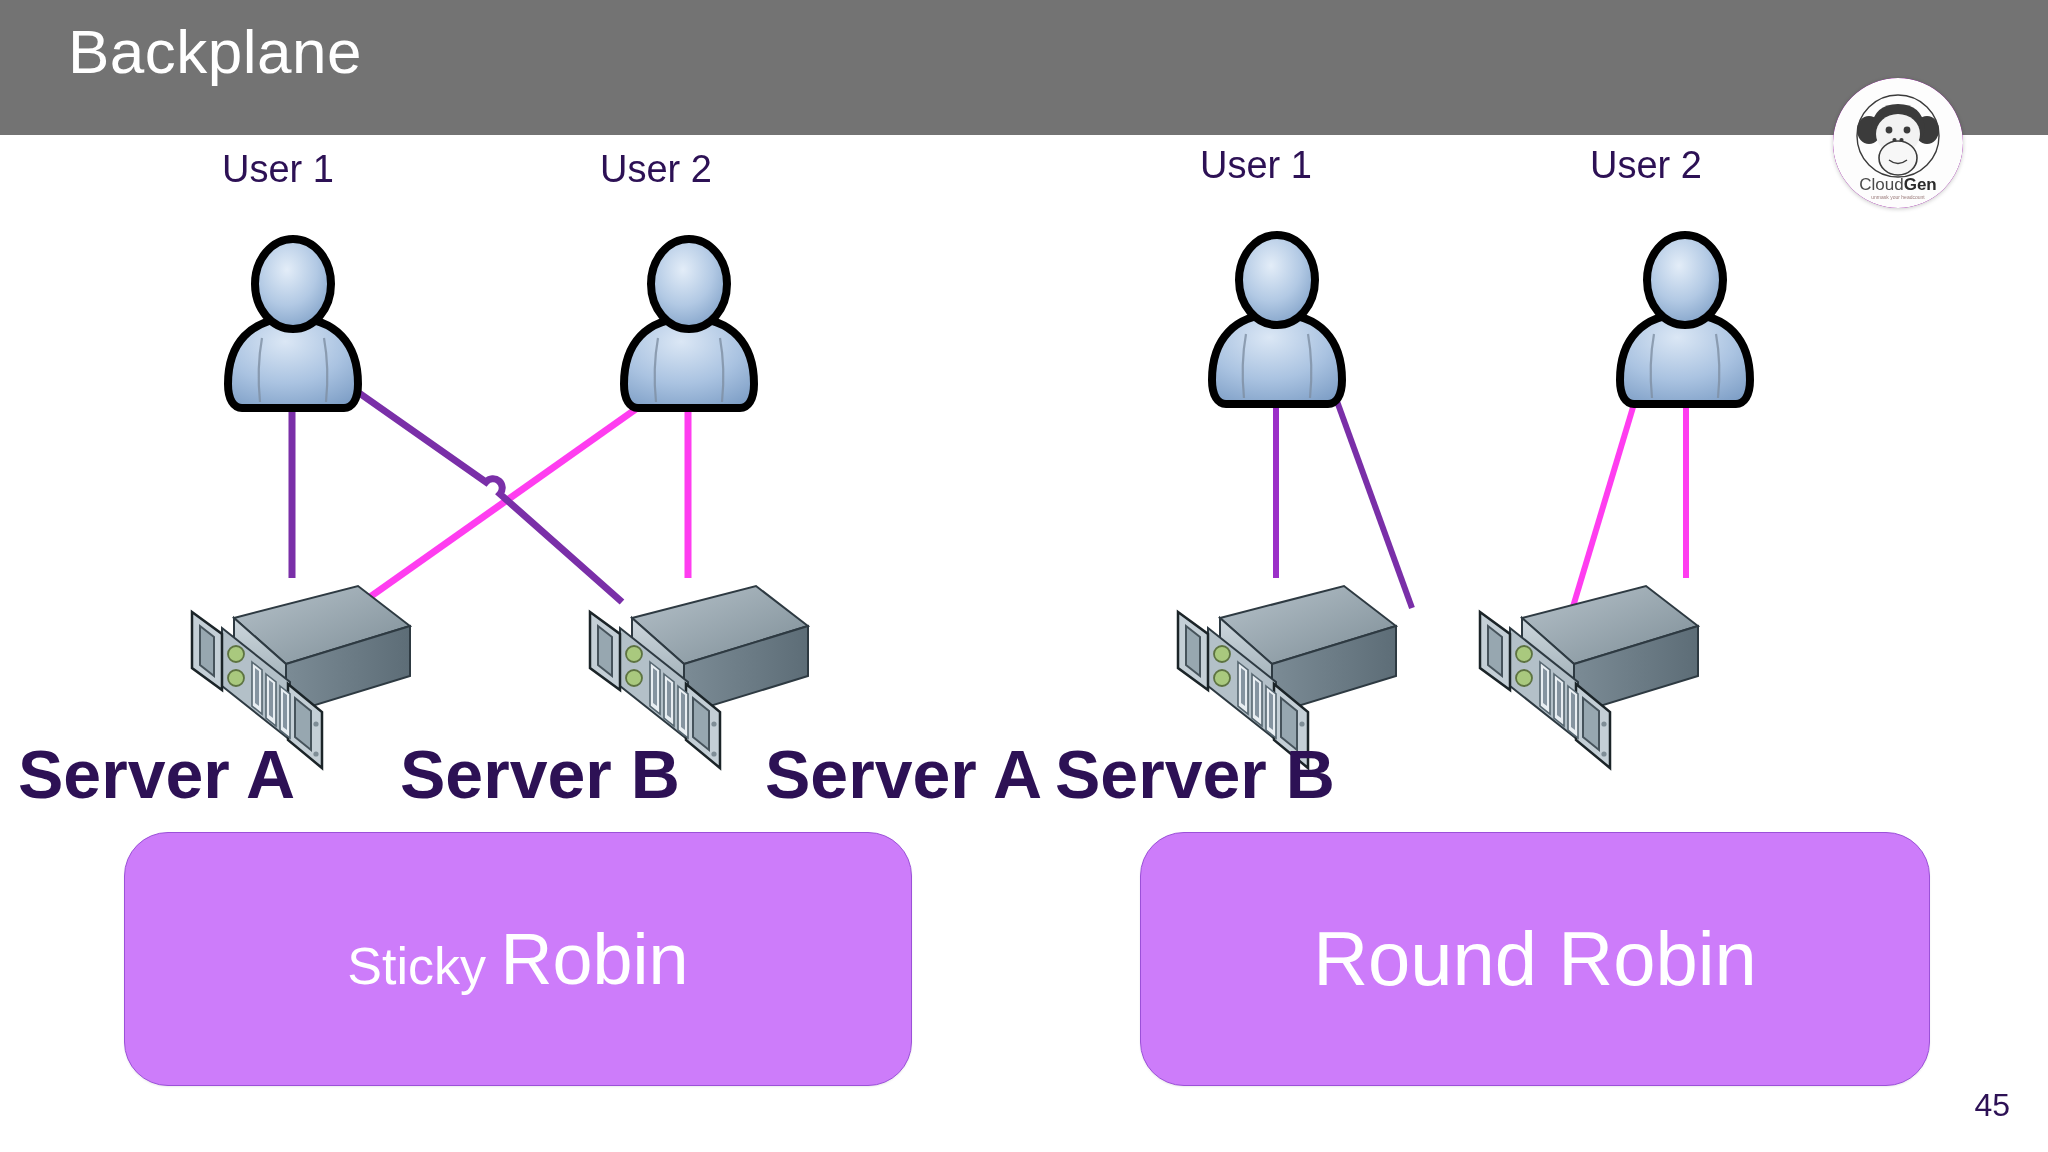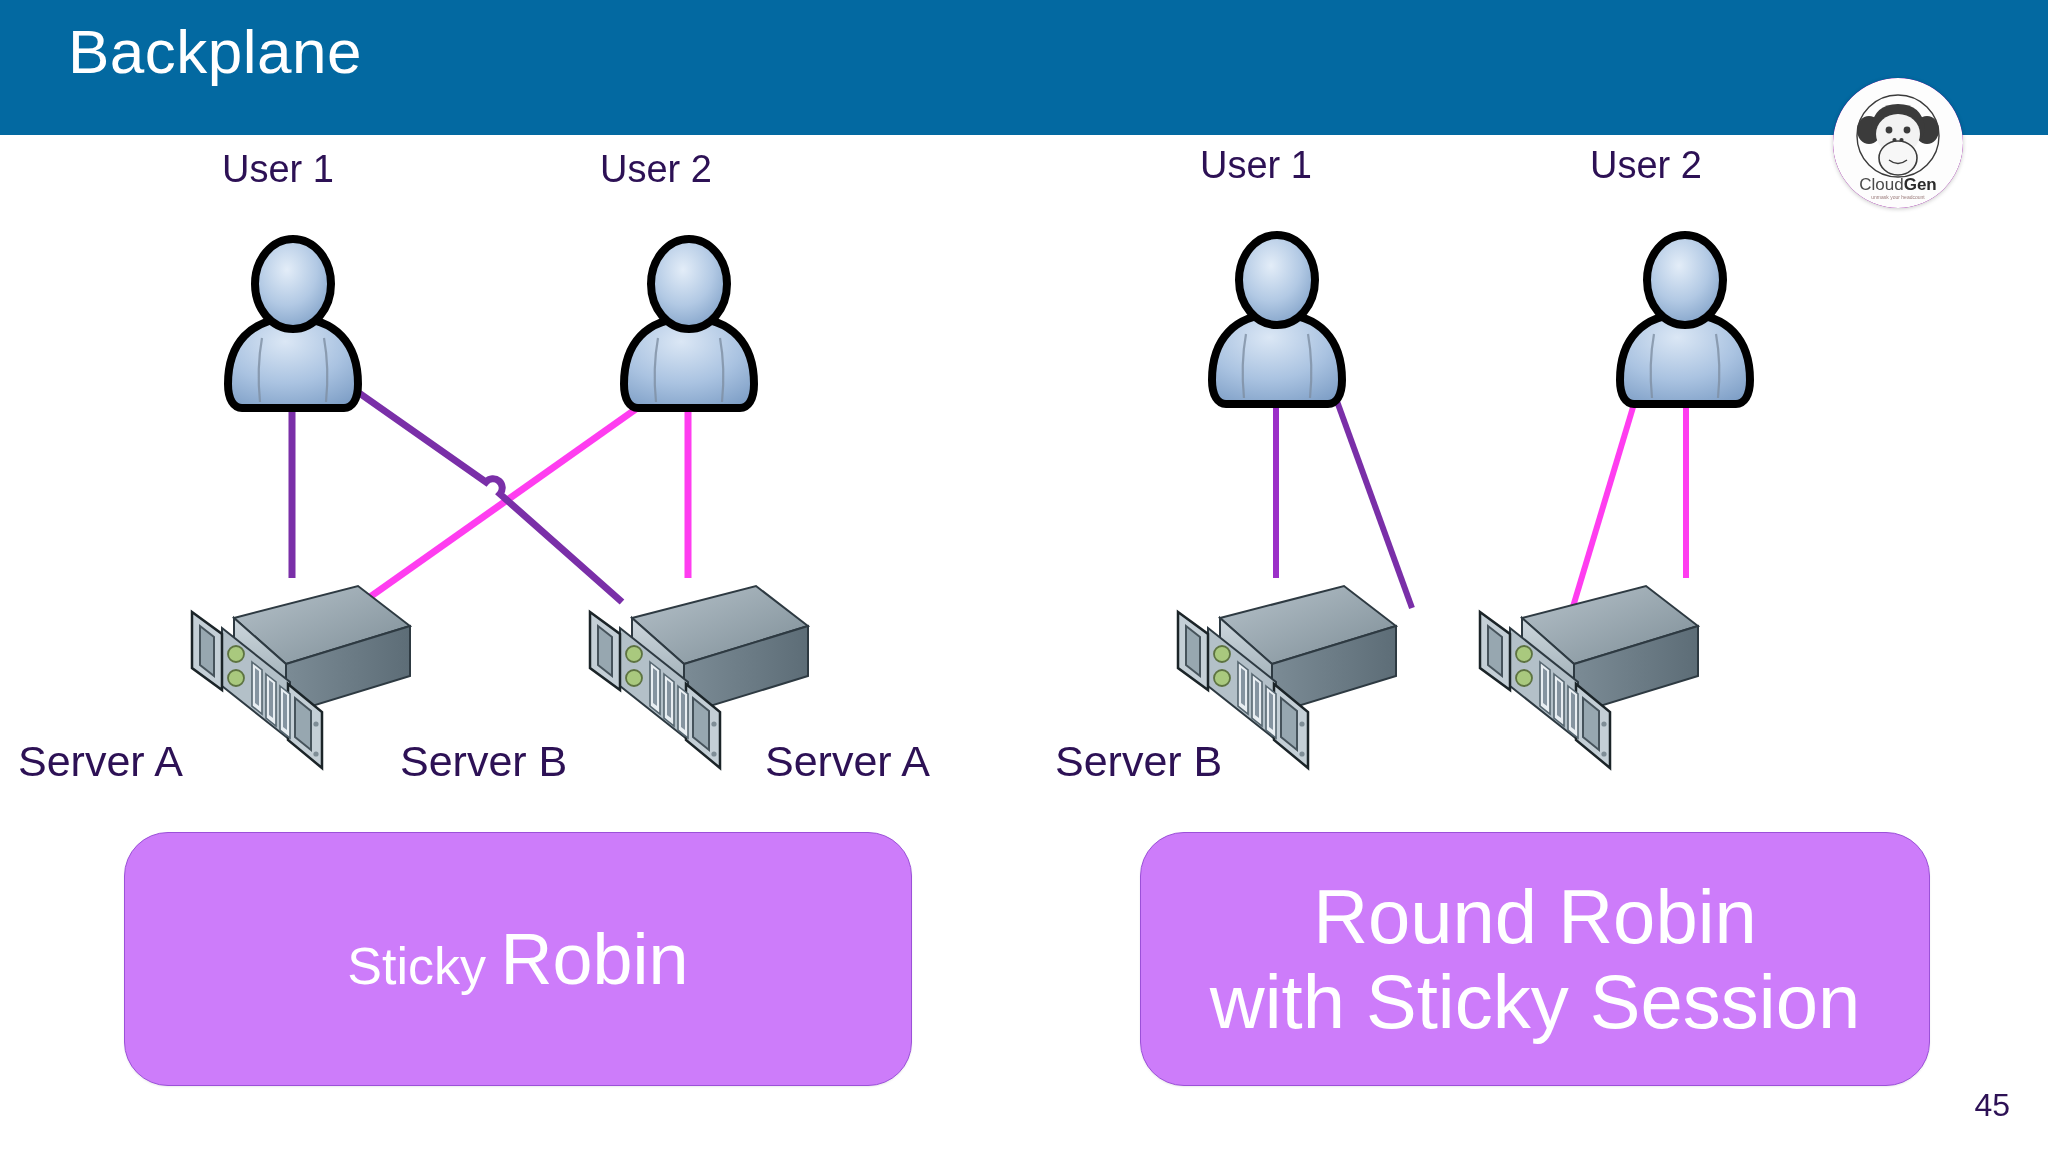--- a/index.html
+++ b/index.html
@@ -18,21 +18,21 @@
     overflow: hidden;
   }
 
   
   .title-bar {
     position: absolute;
     left: 0;
     top: 0;
     width: 2048px;
     height: 135px;
-    background: #0369a1;
+    background: #737373;
   }
   .title-text {
     position: absolute;
     left: 68px;
     top: 16px;
     font-size: 62px;
     color: #ffffff;
     font-weight: 400;
     letter-spacing: 0.5px;
     white-space: nowrap;
@@ -74,21 +74,21 @@
   
   .node-label {
     position: absolute;
     color: #2d1155;
     font-size: 54px;
     font-weight: 400;
     white-space: nowrap;
     line-height: 1;
   }
   .user-label { font-size: 38px; }
-  .server-label { font-size: 43px; }
+  .server-label { font-size: 68px; font-weight: bold; }
 
   
   .avatar, .server {
     position: absolute;
   }
   .avatar svg, .server svg { display: block; }
 
   
   .pill {
     position: absolute;
@@ -445,19 +445,18 @@
 
   <div class="pill pill-left">
     <div class="pill-text">
       <span class="rr-small">Sticky</span><span class="rr-small">&nbsp;</span><span class="rr-big">Robin</span>
     </div>
   </div>
 
   <div class="pill pill-right">
     <div class="pill-text">
       <span>Round Robin</span><br>
-      <span>with Sticky Session</span>
     </div>
   </div>
 
   <div class="page-num">45</div>
 
 </div>
 
 </body></html>

